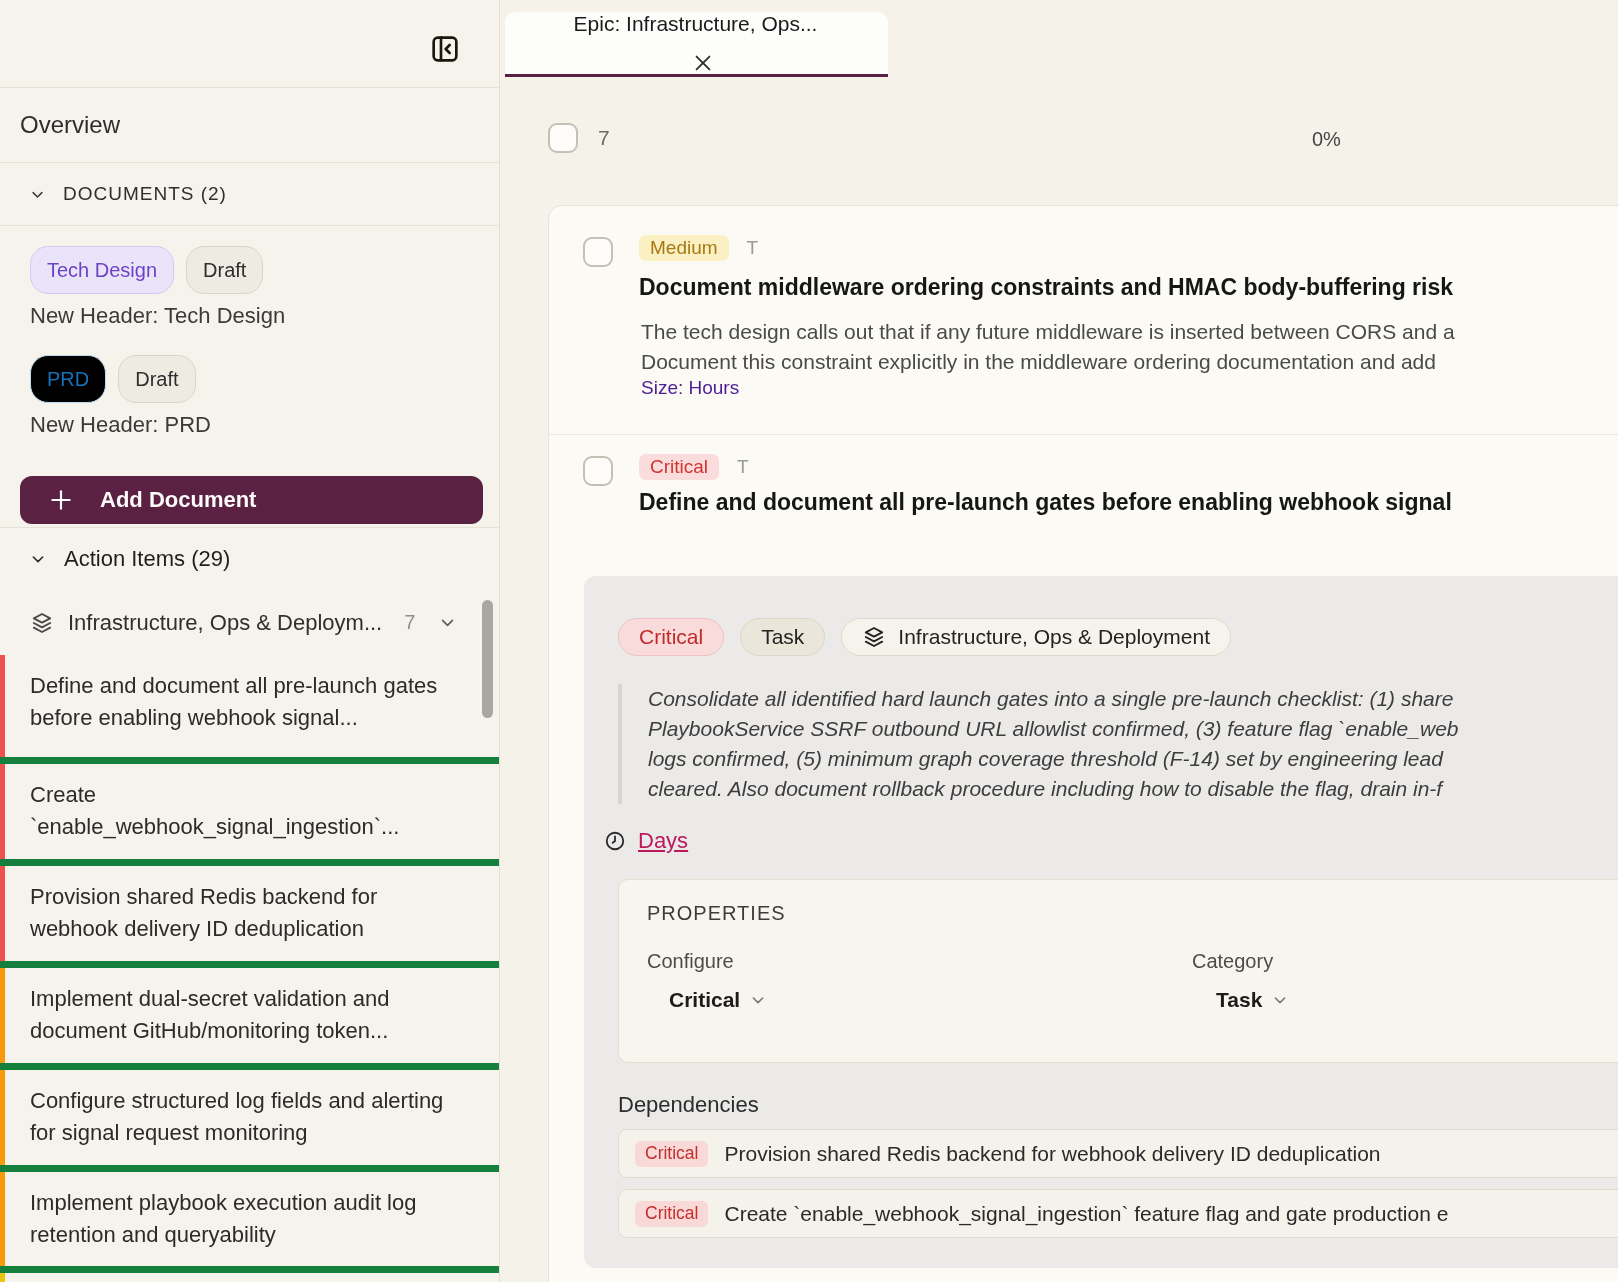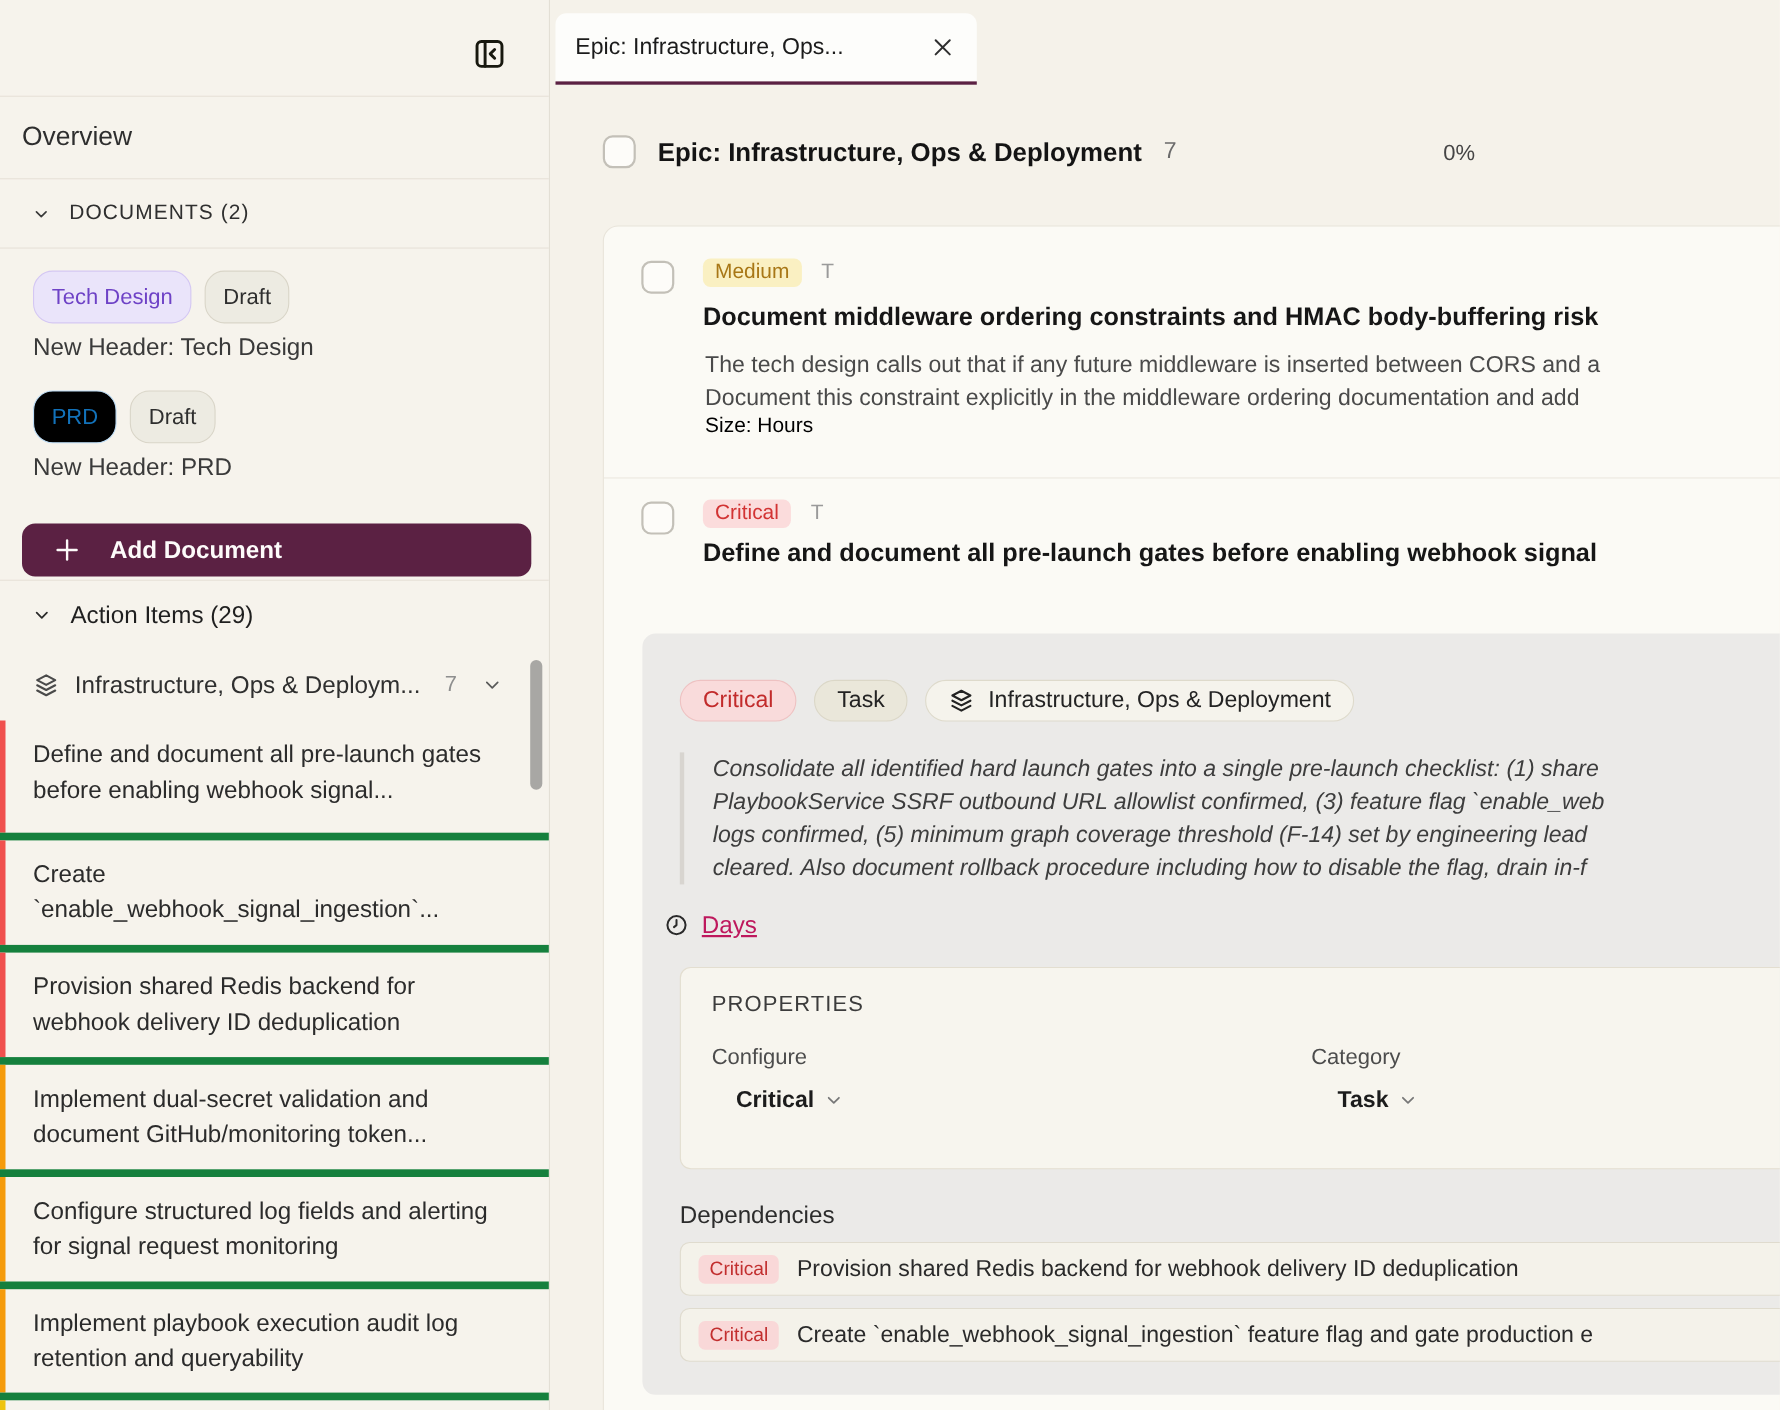--- a/index.html
+++ b/index.html
@@ -74,21 +74,21 @@
     position:absolute; left:482px; top:600px; width:11px; height:118px;
     border-radius:6px; background:#a8a7a4;
   }
 
   
   .main { position:absolute; left:500px; top:0; width:1118px; height:1282px; }
   .tab {
     position:absolute; left:5px; top:12px; width:383px; height:62px;
     background:#fdfdfb; border-radius:10px 10px 0 0;
     display:flex; align-items:center; padding:0 20px 0 18px;
-    font-size:21px; color:#1b1b1b; cursor:pointer;
+    font-size:21px; color:#1b1b1b; cursor:pointer;flex-direction:column;
   }
   .tab-title { flex:1; white-space:nowrap; overflow:hidden; }
   .tab-close { margin-left:14px; color:#2f2f2f; display:flex; cursor:pointer; }
   .tab-underline { position:absolute; left:5px; top:74px; width:383px; height:3px; background:#5b2143; }
 
   .checkbox {
     width:30px; height:30px; border:2px solid #c3c0b8; border-radius:9px;
     background:#fdfcf9; flex:none; cursor:pointer;
   }
   .epic-row { position:absolute; left:48px; top:123px; display:flex; align-items:center; }
@@ -105,21 +105,21 @@
   .chip {
     display:inline-flex; align-items:center; height:26px; padding:0 11px;
     border-radius:7px; font-size:19px; white-space:nowrap;
   }
   .chip-medium   { background:#faf0c2; color:#a87716; }
   .chip-critical { background:#fbdcdc; color:#d23434; }
   .type-letter { margin-left:18px; font-size:19px; color:#9a9a9a; }
   .trow1-badges { position:absolute; left:90px; top:29px; display:flex; align-items:center; }
   .trow1-title  { position:absolute; left:90px; top:68px; font-size:23px; font-weight:bold; color:#161616; width:1010px; }
   .trow1-desc   { position:absolute; left:92px; top:111px; font-size:21px; line-height:30px; color:#4a4a4a; width:1010px; }
-  .trow1-size   { position:absolute; left:92px; top:171px; font-size:19px; color:#000000; }
+  .trow1-size   { position:absolute; left:92px; top:171px; font-size:19px; color:#4c1d95; }
   .card-divider { position:absolute; left:0; top:228px; width:100%; height:0; border-top:1px solid #ebe8df; }
   .trow2-badges { position:absolute; left:90px; top:248px; display:flex; align-items:center; }
   .trow2-title  { position:absolute; left:90px; top:283px; font-size:23px; font-weight:bold; color:#161616; width:1010px; }
 
   
   .panel {
     position:absolute; left:35px; top:370px; width:1085px; height:692px;
     background:#ebeae8; border-radius:12px;
   }
   .panel-badges { position:absolute; left:34px; top:42px; display:flex; gap:16px; align-items:center; }
@@ -288,21 +288,20 @@
         <svg width="22" height="22" viewBox="0 0 24 24" fill="none" stroke="#2f2f2f" stroke-width="2" stroke-linecap="round">
             <line x1="5" y1="5" x2="19" y2="19"></line>
             <line x1="19" y1="5" x2="5" y2="19"></line>
           </svg>
       </span>
     </div>
     <div class="tab-underline"></div>
 
     <div class="epic-row">
       <span class="checkbox"></span>
-      <span class="epic-title">Epic: Infrastructure, Ops &amp; Deployment</span>
       <span class="epic-count">7</span>
     </div>
     <div class="epic-progress">0%</div>
 
     <section class="card">
 
       <span class="checkbox cb1"></span>
       <div class="trow1-badges">
         <span class="chip chip-medium">Medium</span>
         <span class="type-letter">T</span>

